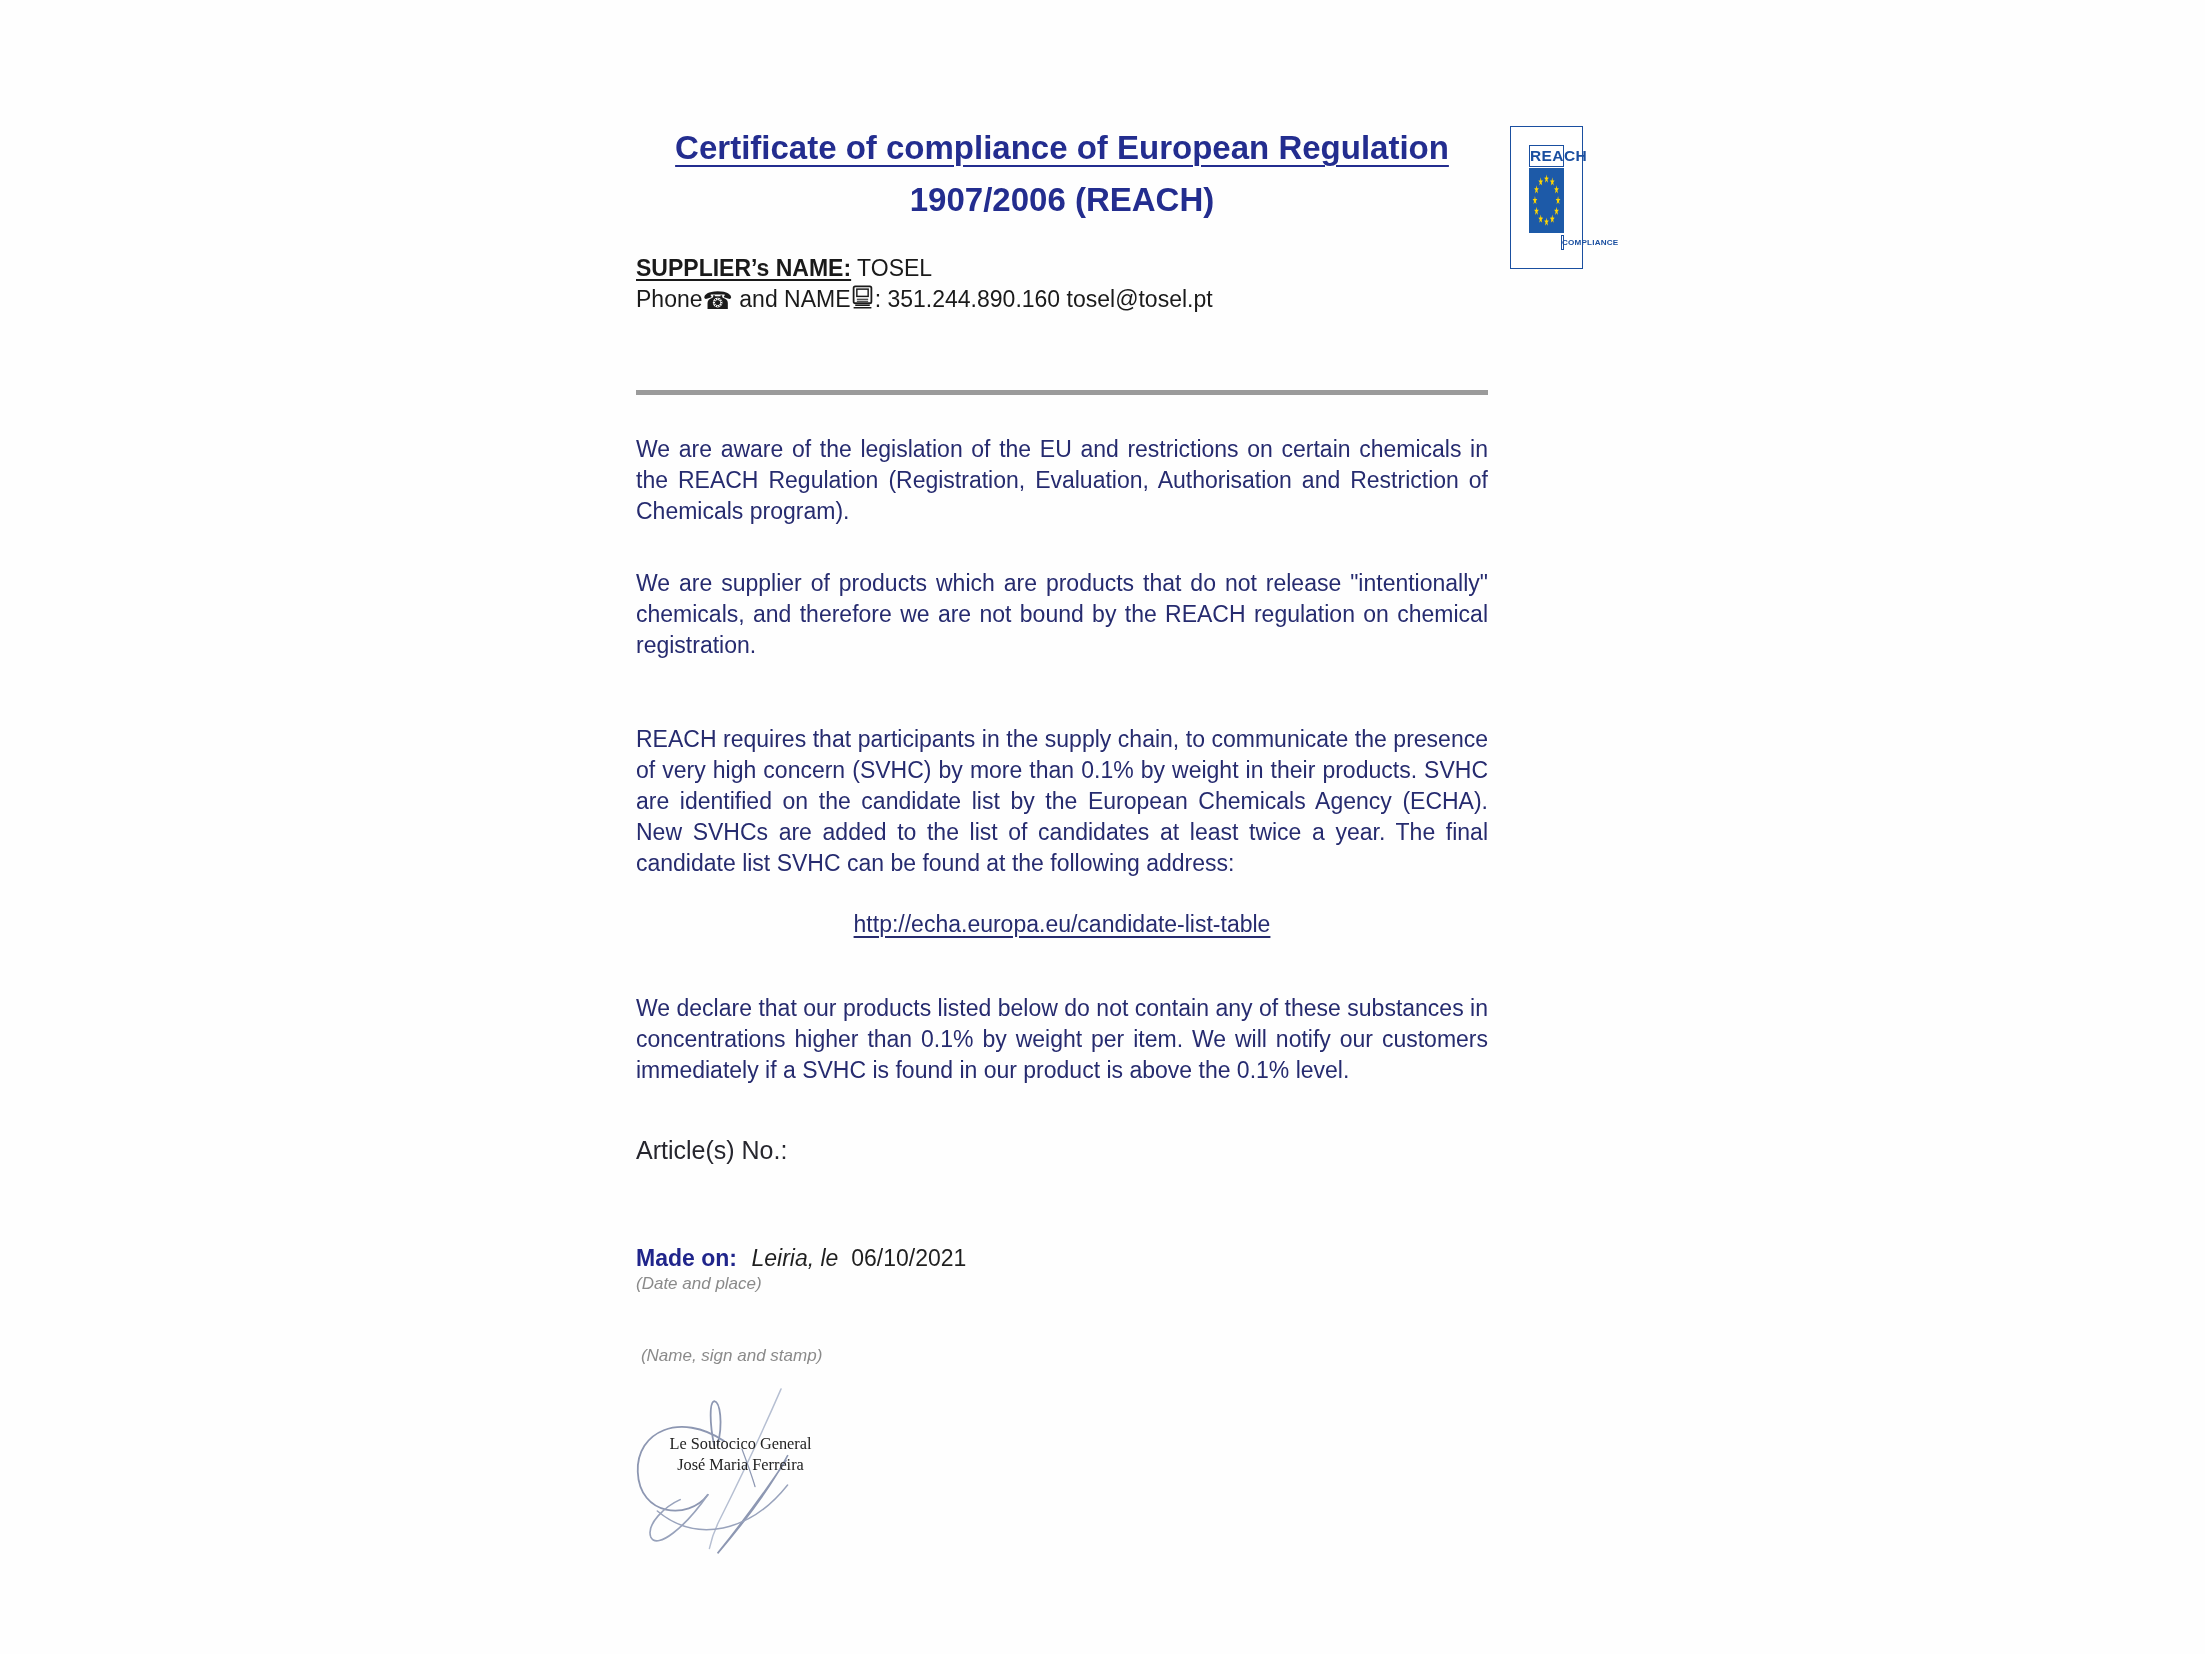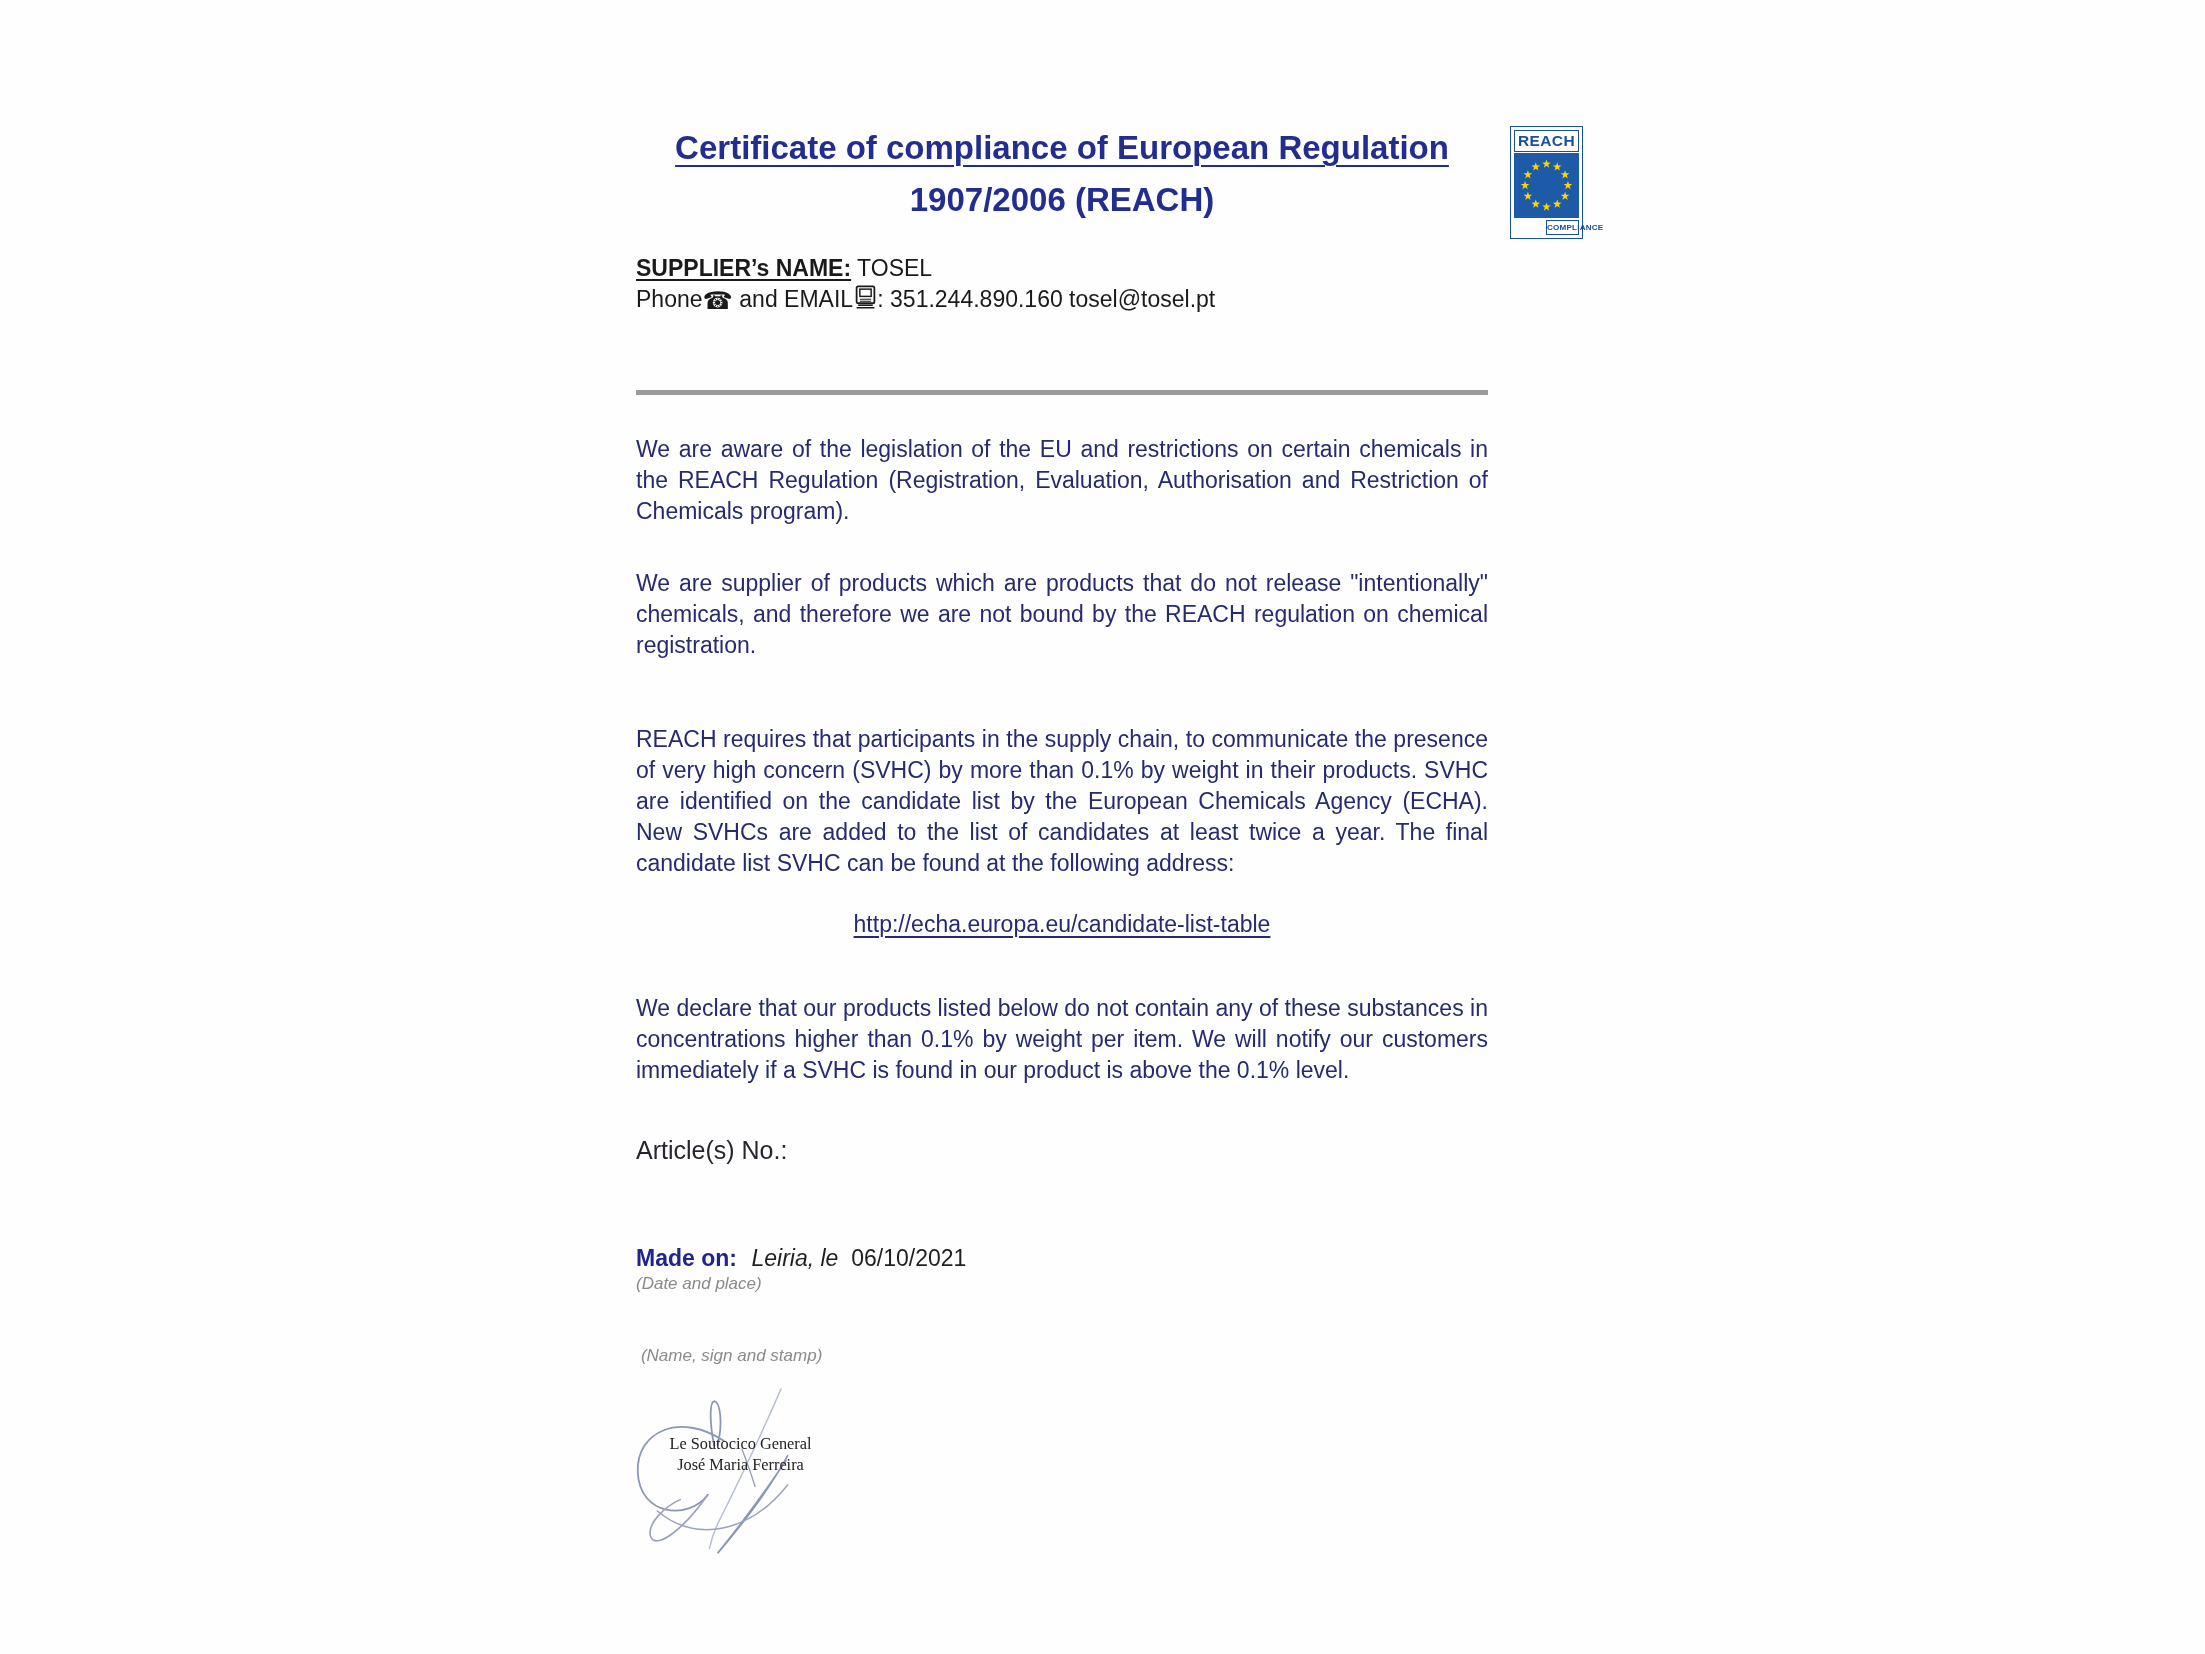--- a/index.html
+++ b/index.html
@@ -71,21 +71,21 @@
 
   .caption { font-size:17px; font-style:italic; color:#8a8a8a; }
   .cap-date { top:1274px; }
   .tech-manager { top:1319px; font-size:23px; }
   .cap-name { top:1346px; left:4.9px; }
 
   
   .logo {
     position:absolute; left:1510px; top:126px; width:73px;
     background:#ffffff; border:1.6px solid #1a4fa0;
-    padding:3px; display:flex; flex-direction:column; gap:1.6px;
+    padding:18px; display:flex; flex-direction:column; gap:1.6px;
   }
   .logo-reach {
     border:1.6px solid #1a4fa0; color:#1a4fa0;
     font-weight:bold; font-size:15.5px; line-height:19.6px;
     text-align:center; letter-spacing:0.4px;
   }
   .logo-flag { height:65px; position:relative; }
   .logo-flag svg { display:block; width:100%; height:100%; }
   .logo-compliance {
     border:1.6px solid #1a4fa0; color:#1a4fa0;
@@ -165,21 +165,21 @@
       <span>1907/2006 (REACH)</span>
     </h1>
 
     <div class="supplier">
       <span class="line">
         <span class="sup-label-bold">SUPPLIER’s NAME:</span>
         <span>TOSEL</span>
       </span>
       <span class="line">
         <span>Phone</span><span class="tel-glyph">☎</span>
-        <span>and EMAIL</span><span class="inline-icon"><svg width="21" height="24.4" viewBox="0 0 26 30">
+        <span>and NAME</span><span class="inline-icon"><svg width="21" height="24.4" viewBox="0 0 26 30">
               <rect x="2" y="1.5" width="22" height="21" rx="2" fill="none" stroke="#1a1a1a" stroke-width="2.2"></rect>
               <rect x="6" y="5" width="14" height="9" fill="none" stroke="#1a1a1a" stroke-width="1.8"></rect>
               <path d="M6,17.5 h14 M6,20 h14" stroke="#1a1a1a" stroke-width="1.4"></path>
               <path d="M4,25 h18 M2,28 h22" stroke="#1a1a1a" stroke-width="2"></path>
             </svg></span><span>:</span>
         <span>351.244.890.160 tosel@tosel.pt</span>
       </span>
     </div>
 
     <hr class="rule">

